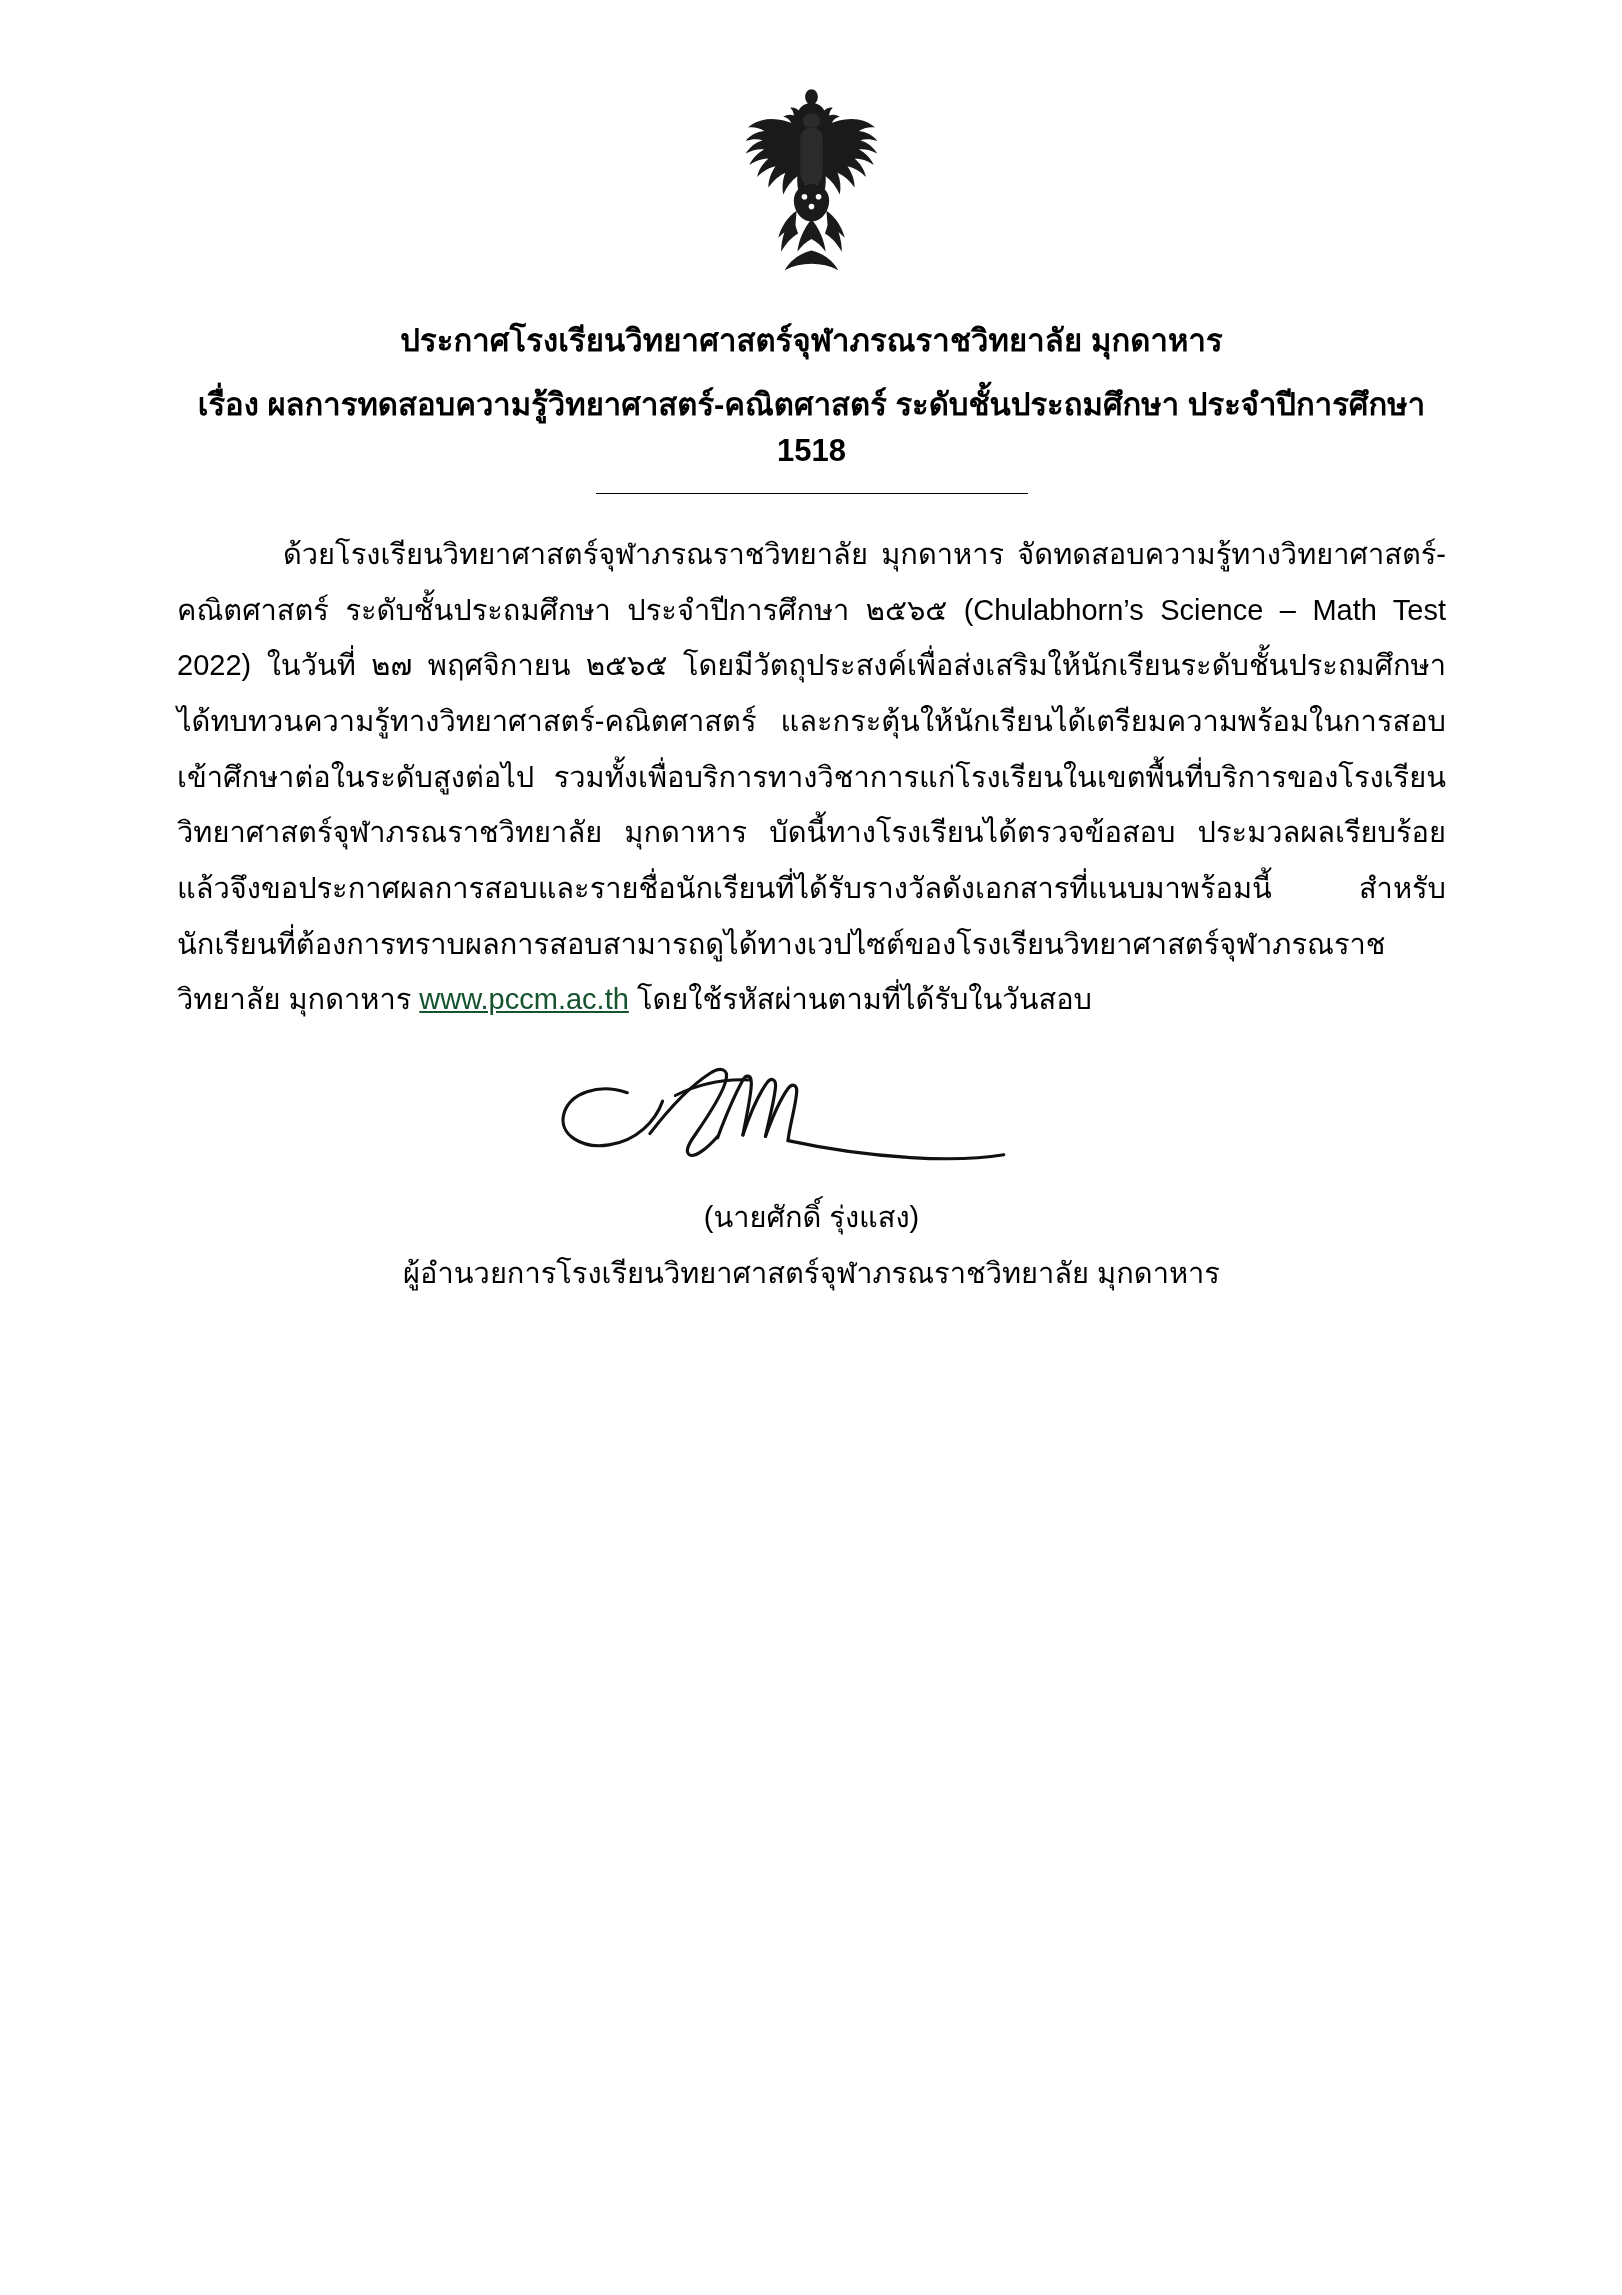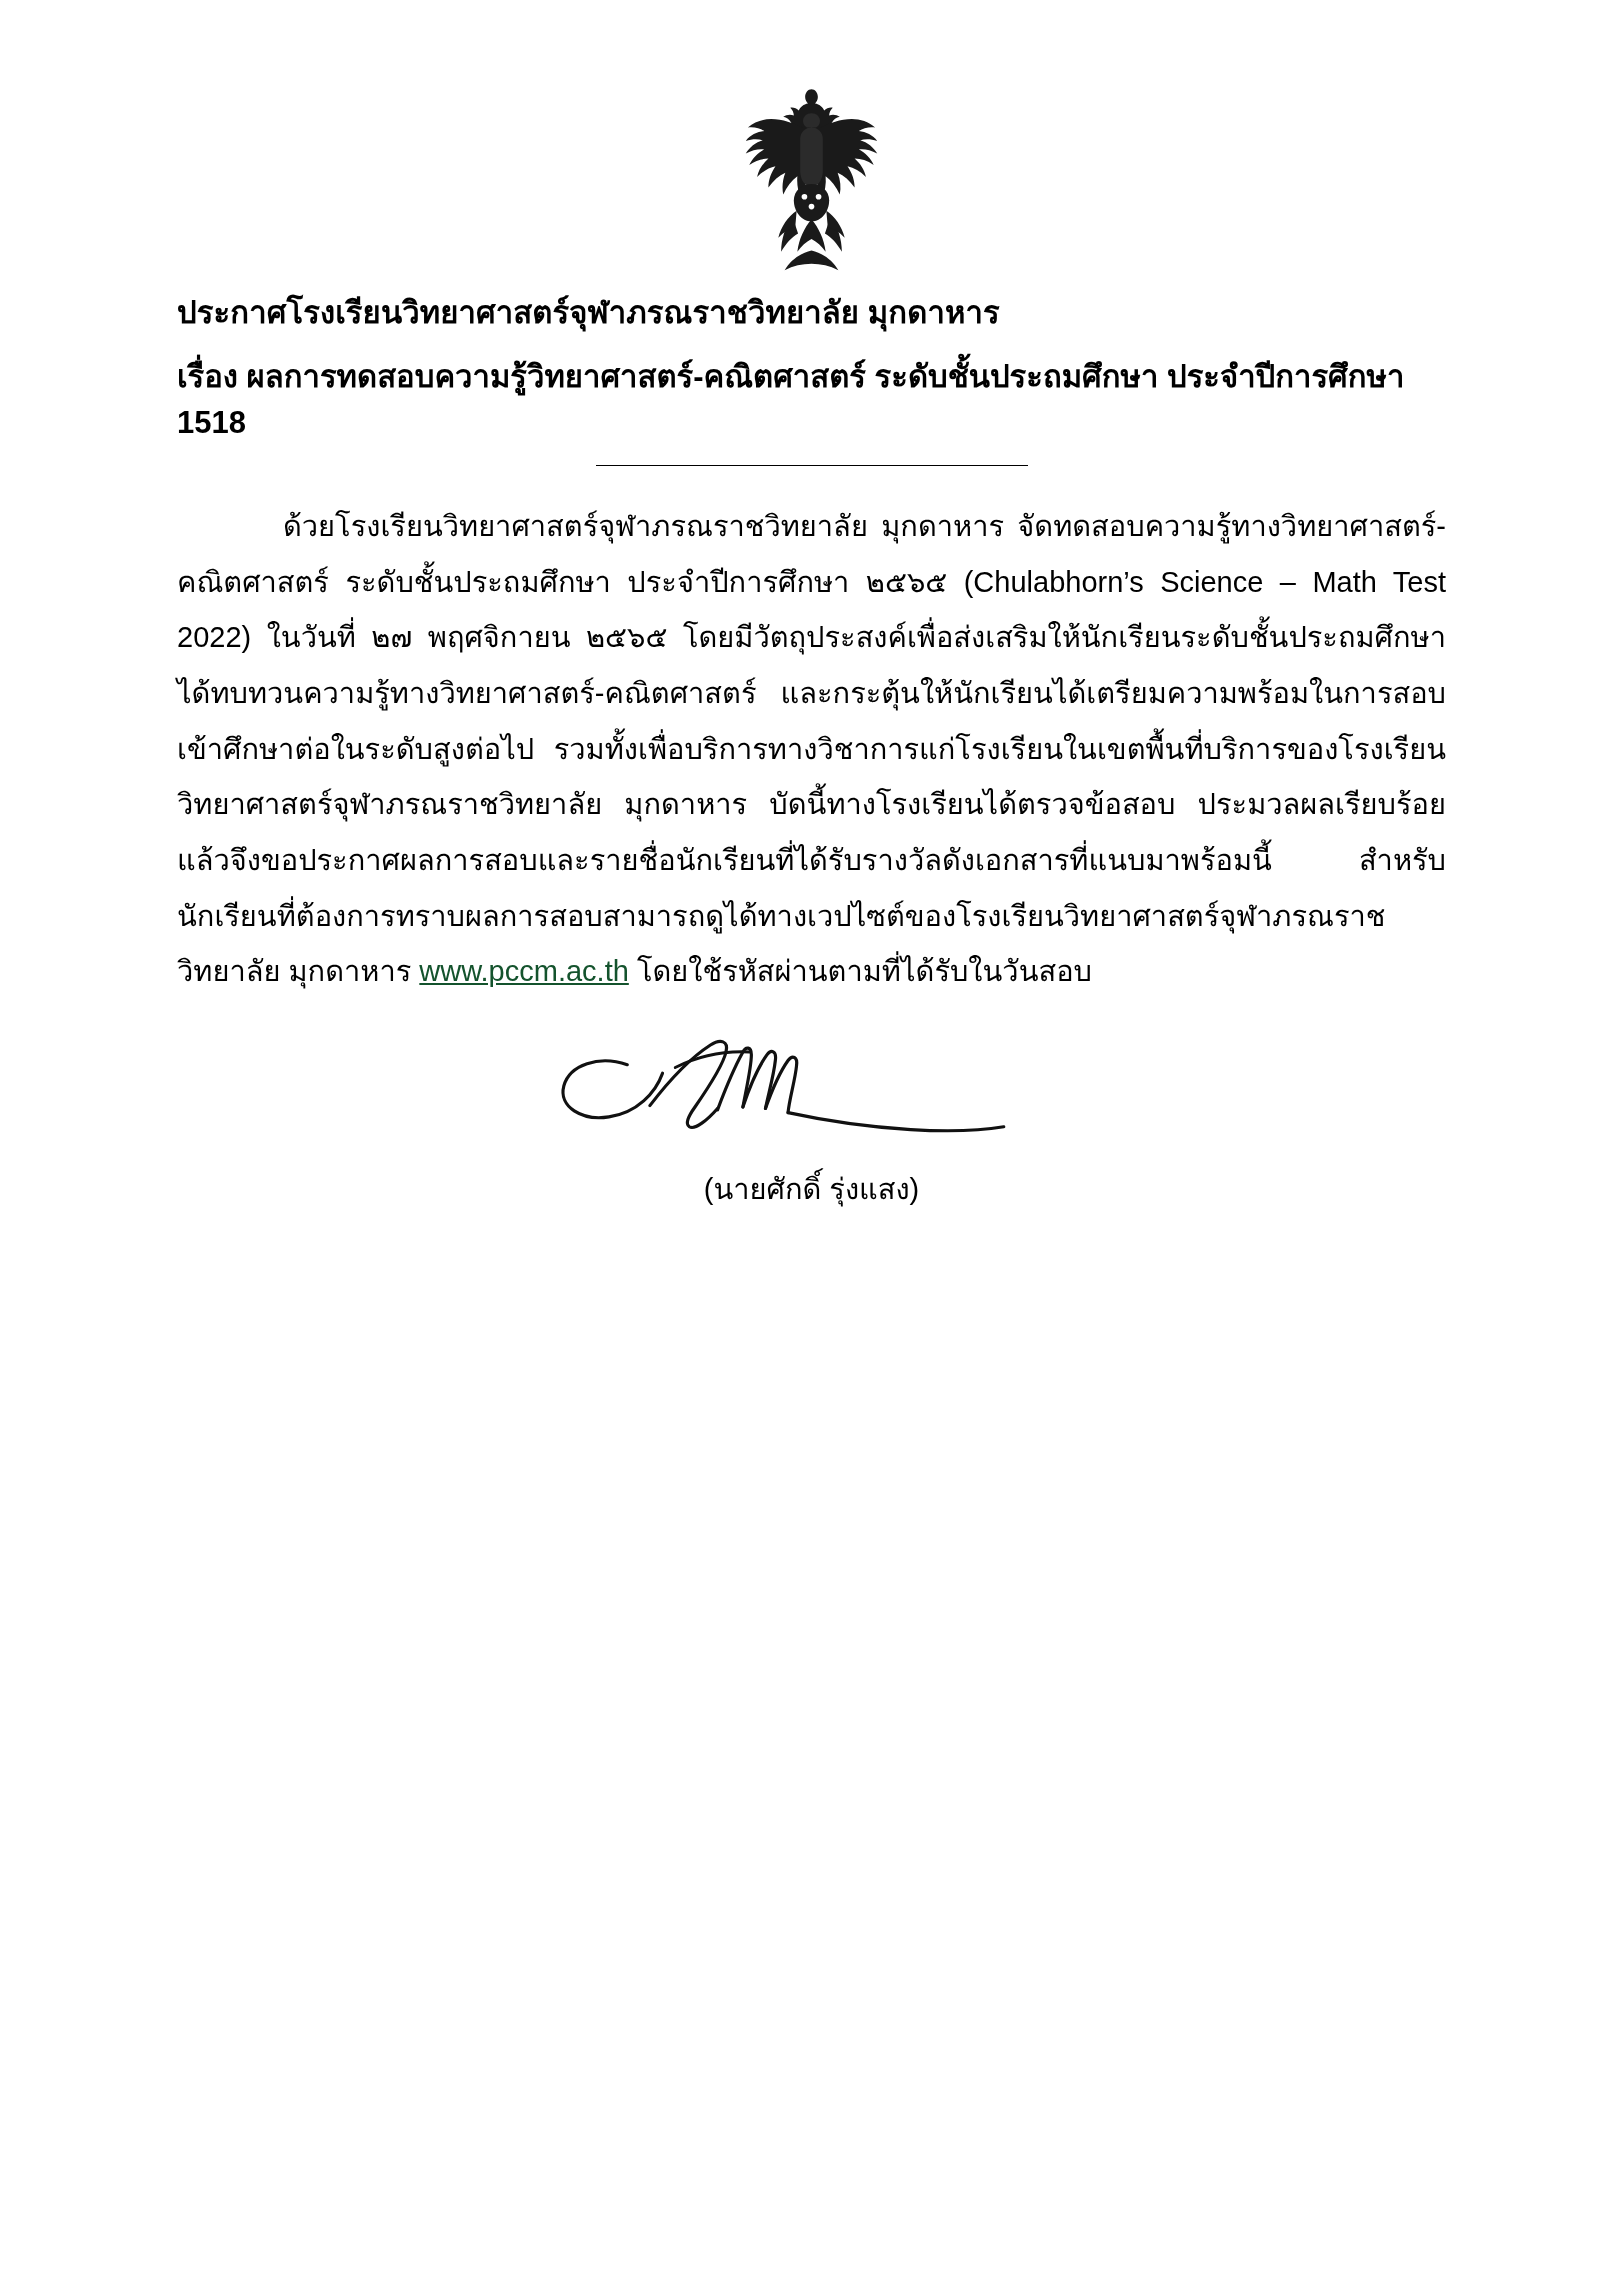--- a/index.html
+++ b/index.html
@@ -30,21 +30,22 @@
     padding-top: 78px;
   }
   .emblem {
     width: 149px;
     height: 212px;
     display: block;
   }
 
   
   .heading {
-    text-align: left;
+    text-align: center;
+    margin-top: 28px;
   }
   .heading .line1 {
     font-size: 31px;
     font-weight: bold;
     letter-spacing: 0.1px;
     line-height: 1.5;
   }
   .heading .line2 {
     font-size: 31px;
     font-weight: bold;
@@ -174,15 +175,16 @@
 
         <path d="M246 126 C258 94 272 62 282 44 C286 36 294 36 294 48 C294 66 286 100 282 122"></path>
         <path d="M282 122 C292 92 306 62 316 48 C322 40 330 42 328 56 C326 76 318 104 314 124"></path>
         <path d="M314 124 C324 96 336 70 346 56 C352 48 360 50 358 64 C356 84 348 110 346 130"></path>
 
         <path d="M346 130 C392 140 452 150 520 154 C570 157 616 156 652 150"></path>
       </g>
     </svg>
   </div>
   <div class="sig-name">(นายศักดิ์  รุ่งแสง)</div>
+  <div class="sig-title">ผู้อำนวยการโรงเรียนวิทยาศาสตร์จุฬาภรณราชวิทยาลัย มุกดาหาร</div>
 
 </div>
 
 
 </body></html>

